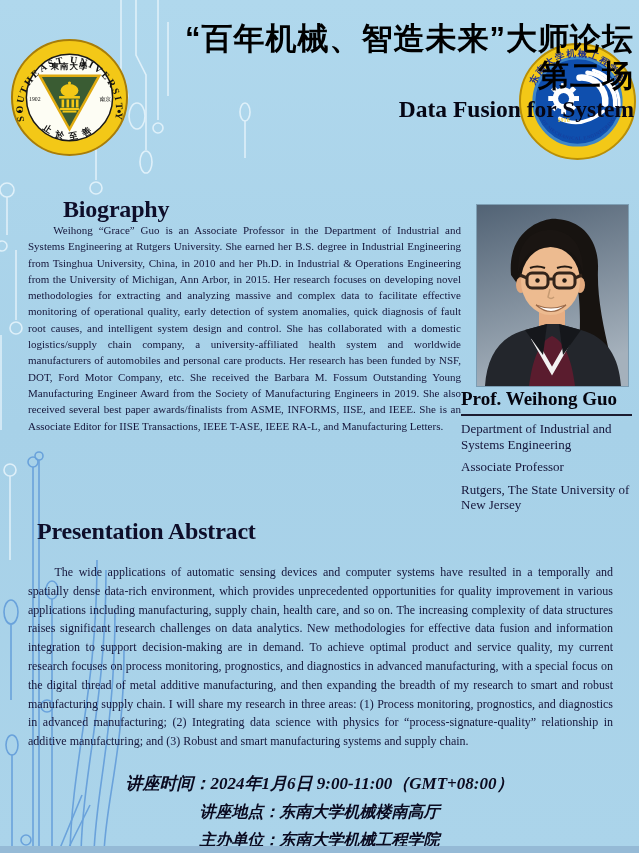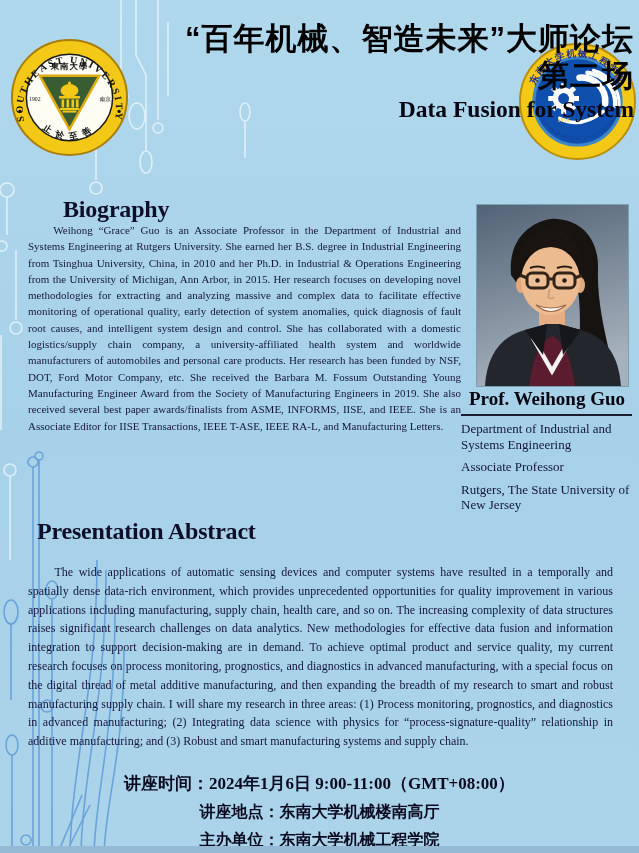--- a/index.html
+++ b/index.html
@@ -18,26 +18,26 @@
   .title-en{margin-top:0;font-weight:700;font-size:23.5px;line-height:31px;color:#060614;}
   .section-heading{position:absolute;font-weight:700;font-size:24px;color:#0e0e2a;letter-spacing:-0.2px;}
   #bio-heading{left:28px;top:176px;margin-left:35px;}
   #abs-heading{left:28px;top:498px;margin-left:9px;}
   .bio-text{position:absolute;left:28px;top:211px;width:433px;
     font-size:11px;line-height:16.3px;text-align:justify;text-indent:2.3em;color:#15153a;}
   .abs-text{position:absolute;left:28px;top:531px;width:585px;
     font-size:12px;line-height:18.8px;text-align:justify;text-indent:2.2em;color:#15153a;margin-top:32px;}
   .photo{position:absolute;left:477px;top:205px;width:151px;height:181px;
     box-shadow:0 0 0 1px rgba(40,60,80,.35);}
-  .caption{position:absolute;left:461px;top:388px;width:172px;text-align:center;
+  .caption{position:absolute;left:461px;top:388px;width:172px;
     font-size:19px;font-weight:700;color:#05050f;}
   .sep{position:absolute;left:461px;top:414px;width:171px;height:2px;background:#1c1c30;}
   .details{position:absolute;left:461px;top:421px;width:174px;font-size:13px;line-height:15.5px;color:#15153a;}
   .details .detail{margin-bottom:7px;}
-  .footer{position:absolute;left:0;right:0;top:770px;text-align:center;font-weight:700;color:#0a0a20;}
+  .footer{position:absolute;left:0;right:0;top:770px;text-align:center;font-weight:700;color:#0a0a20;font-style:italic;}
   .footer .f-line{line-height:28px;}
   .footer .f1{font-size:17px;}
   .footer .f2,.footer .f3{font-size:16px;}
   .bottom-strip{position:absolute;left:0;bottom:0;width:639px;height:7px;background:#95bad6;}
 </style>
 </head>
 <body>
 
 <div class="poster">
 

